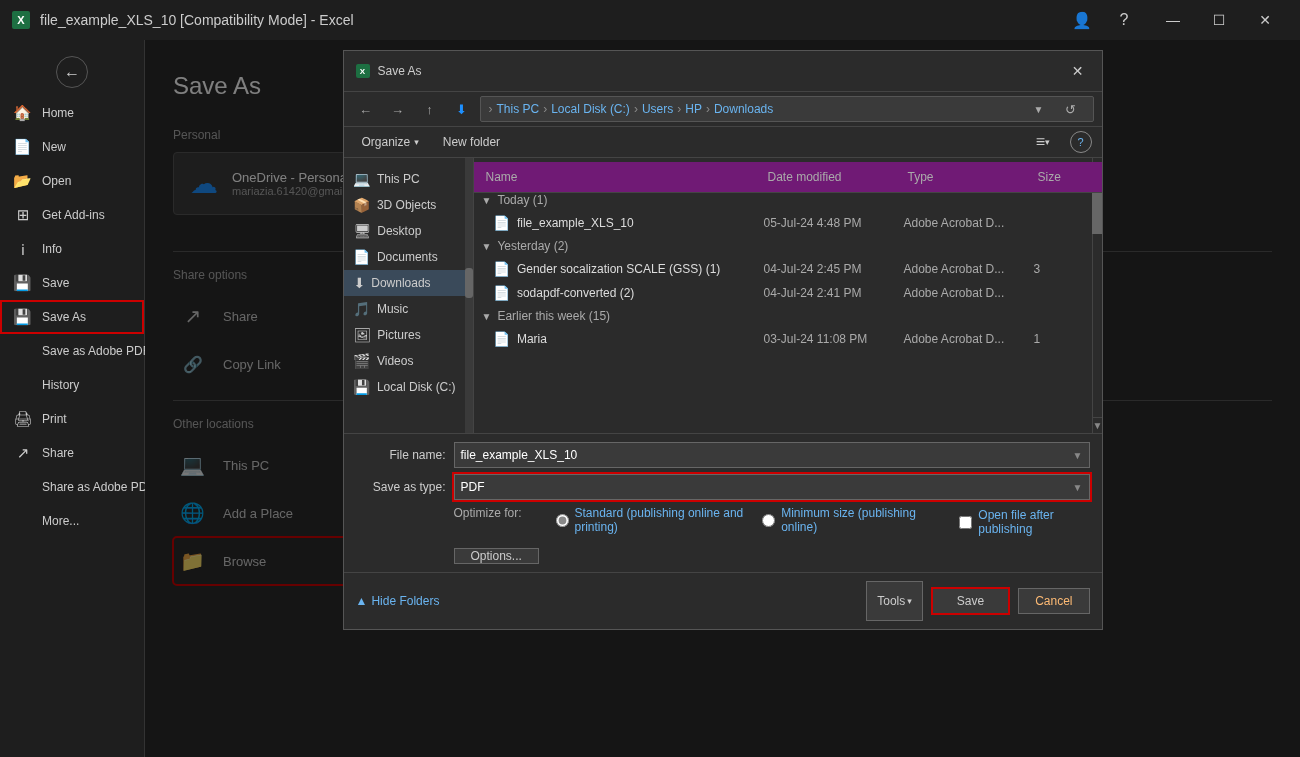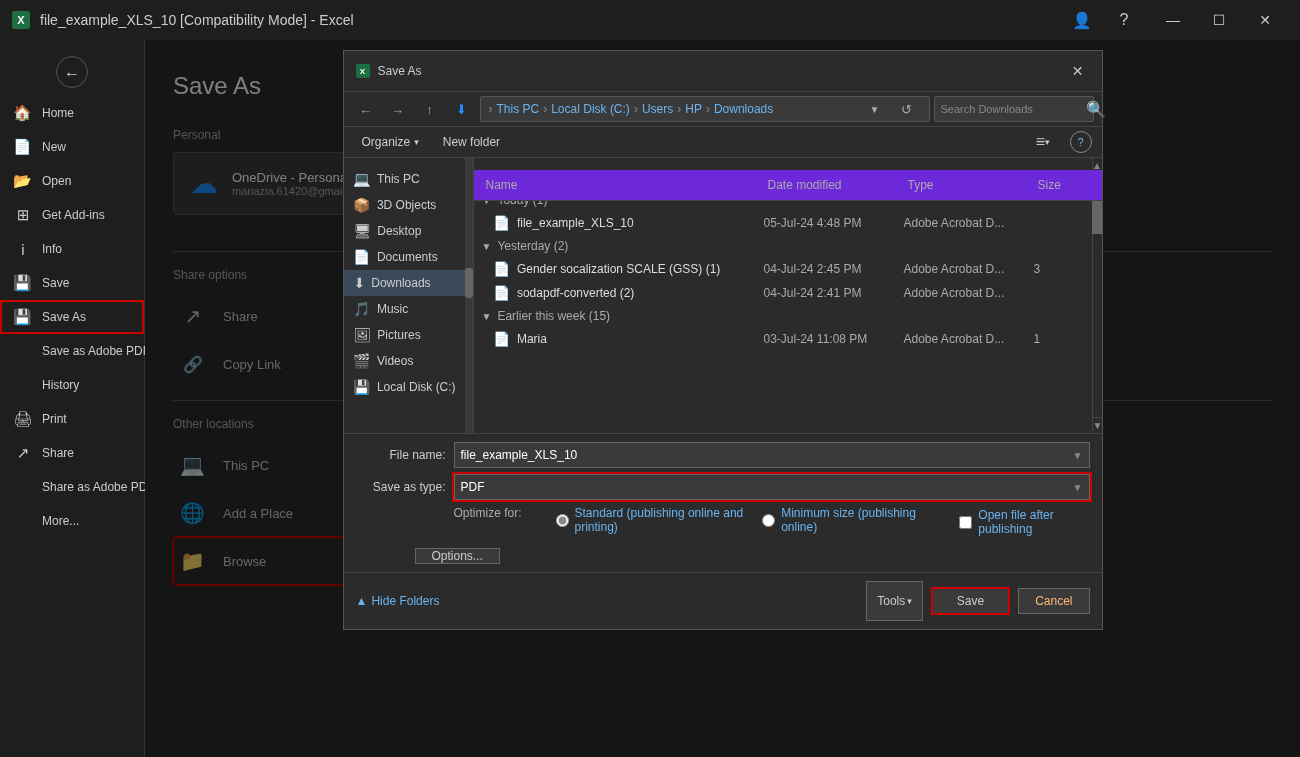--- a/index.html
+++ b/index.html
@@ -318,22 +318,22 @@
     .file-pane::-webkit-scrollbar-thumb { background: #666; }
 
     
     .file-header {
       display: flex;
       align-items: center;
       padding: 4px 8px;
       border-bottom: 1px solid #444;
       font-size: 12px;
       color: #aaa;
-      background: #6d28d9;
-      position: sticky; top: 12px; z-index: 10;
+      background: #701a75;
+      position: sticky; top: 4px; z-index: 10;
     }
     .fh-name { flex: 1; padding: 4px; cursor: pointer; }
     .fh-modified { width: 140px; padding: 4px; cursor: pointer; }
     .fh-type { width: 130px; padding: 4px; }
     .fh-size { width: 60px; padding: 4px; }
 
     
     .file-group-header {
       display: flex;
       align-items: center;
@@ -450,21 +450,21 @@
     .opt-radio-text { color: #6ab4f0; cursor: pointer; }
     .opt-checkbox-section {
       display: flex;
       align-items: center;
       gap: 6px;
       font-size: 12px;
     }
     .opt-checkbox-text { color: #6ab4f0; cursor: pointer; }
 
     .options-btn {
-      margin-left: 59px;
+      margin-left: 98px;
       padding: 0 16px;
       background: #3a3a3a;
       border: 1px solid #666;
       color: #ccc;
       font-size: 12px;
       cursor: pointer;
       margin-top: 4px;
     }
 
     
@@ -648,24 +648,20 @@
             <span class="bc-sep">›</span>
             <span class="bc-item">Users</span>
             <span class="bc-sep">›</span>
             <span class="bc-item">HP</span>
             <span class="bc-sep">›</span>
             <span class="bc-item">Downloads</span>
             <span style="flex:1"></span>
             <span class="nav-btn" style="font-size:10px;">▼</span>
             <span class="nav-btn">↺</span>
           </div>
-          <div class="search-box-dialog">
-            <input type="text" placeholder="Search Downloads" style="">
-            <span>🔍</span>
-          </div>
         </div>
 
         <div class="dialog-action-bar">
           <div class="action-btn">
             <span>Organize</span>
             <span class="caret">▾</span>
           </div>
           <div class="action-btn">
             <span>New folder</span>
           </div>

